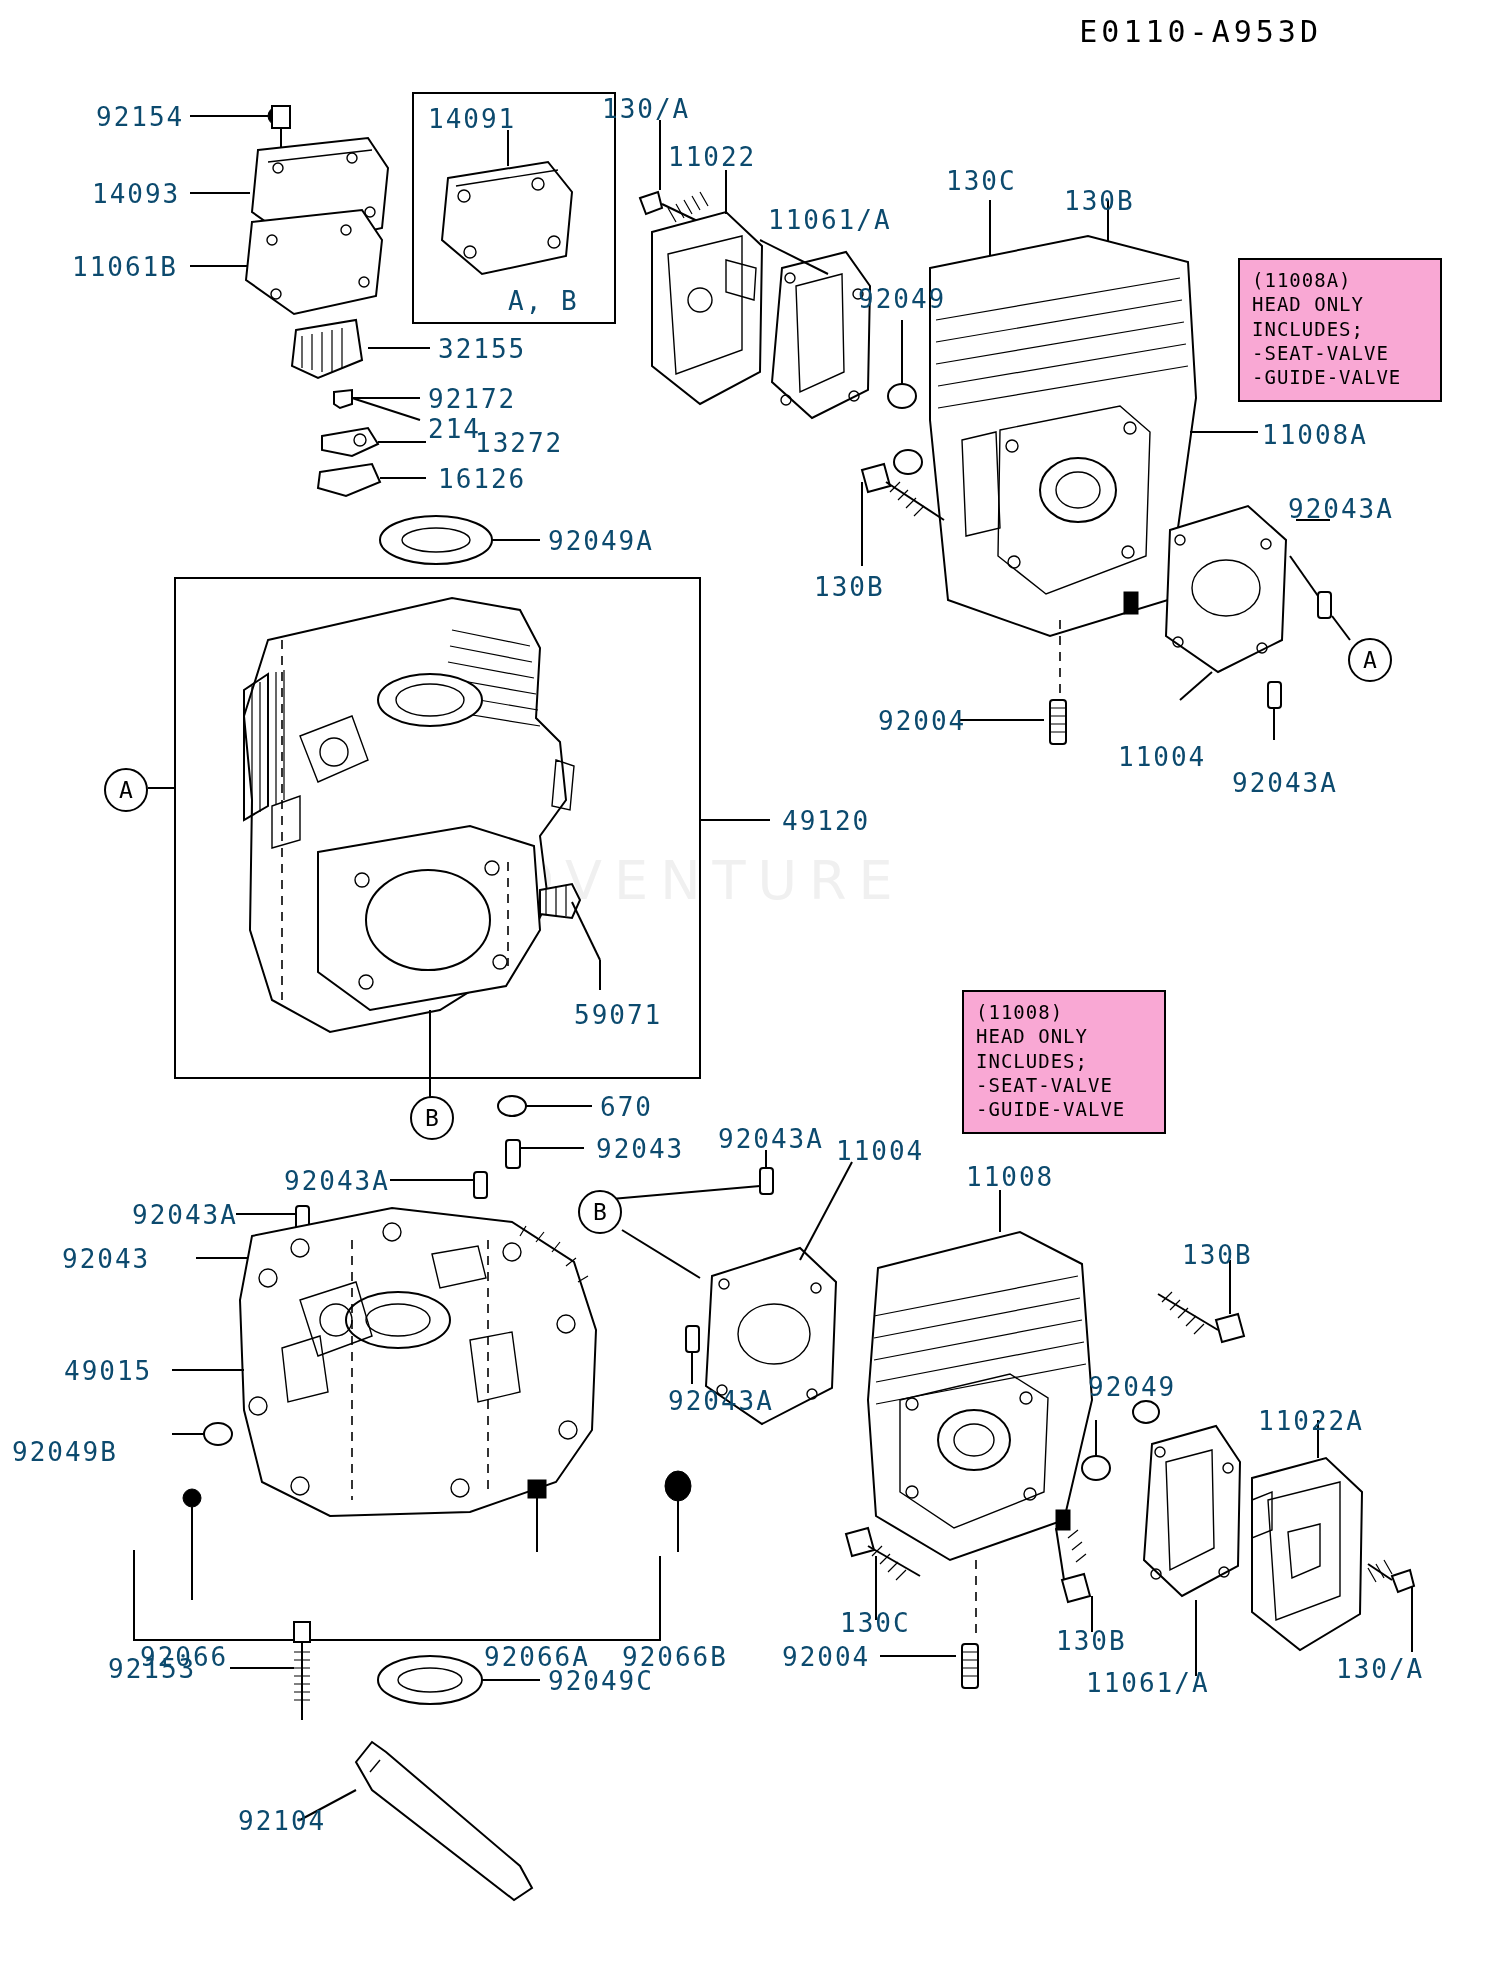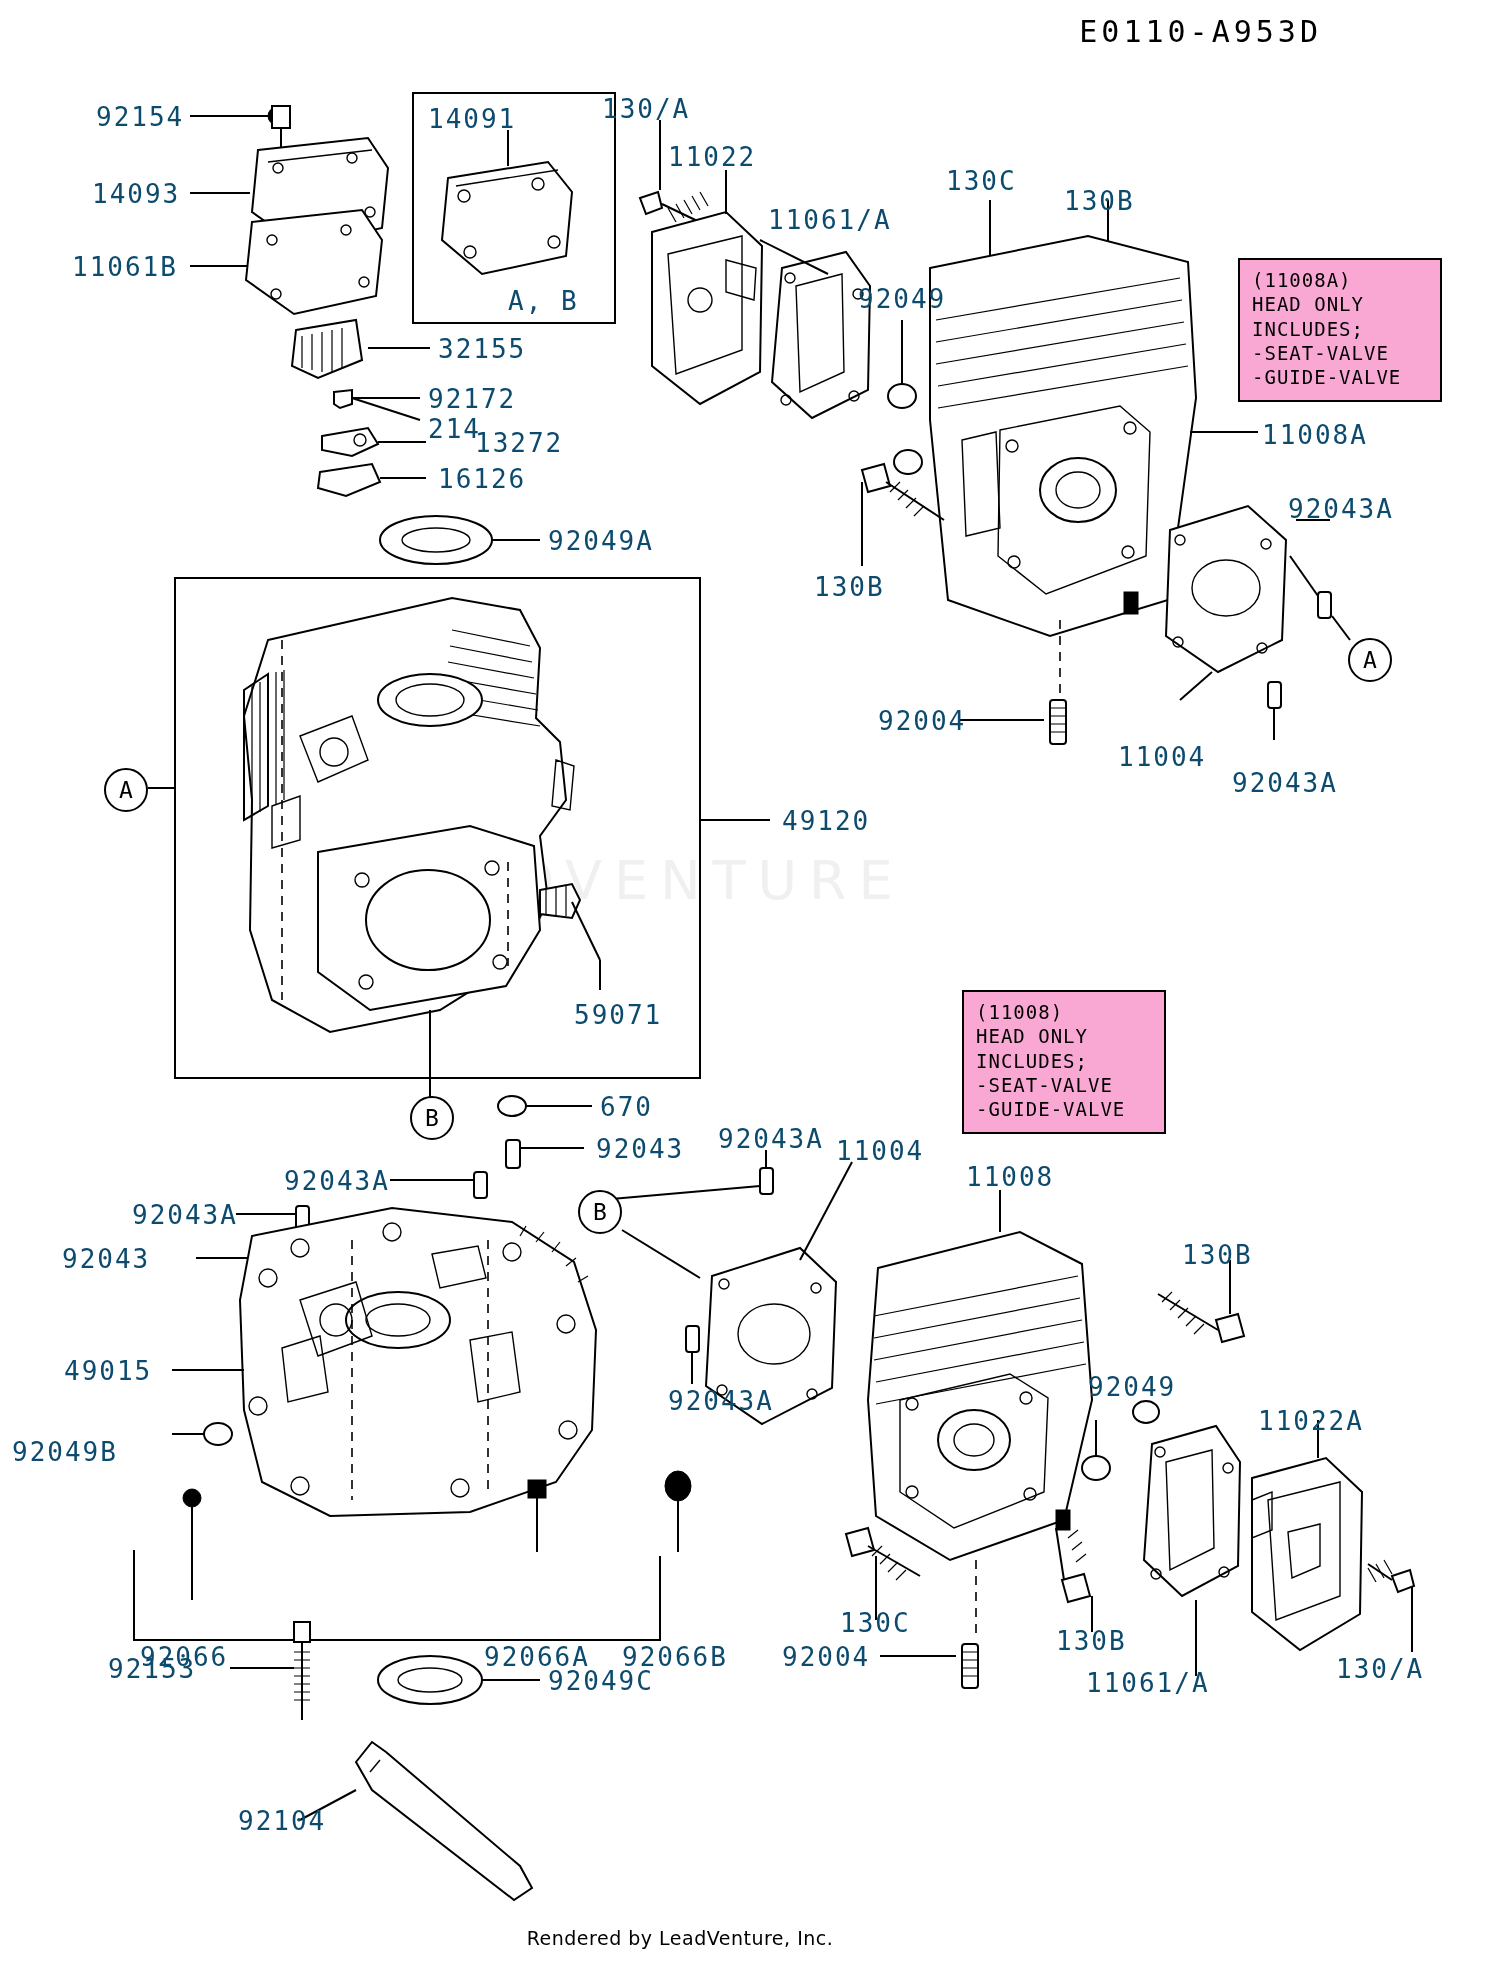--- a/index.html
+++ b/index.html
@@ -473,14 +473,13 @@
   <div class="lbl" style="left:1182px;top:1240px;">130B</div>
   <div class="lbl" style="left:1088px;top:1372px;">92049</div>
   <div class="lbl" style="left:1258px;top:1406px;">11022A</div>
   <div class="lbl" style="left:668px; top:1386px;">92043A</div>
   <div class="lbl" style="left:840px; top:1608px;">130C</div>
   <div class="lbl" style="left:1056px;top:1626px;">130B</div>
   <div class="lbl" style="left:782px; top:1642px;">92004</div>
   <div class="lbl" style="left:1086px;top:1668px;">11061/A</div>
   <div class="lbl" style="left:1336px;top:1654px;">130/A</div>
 
-  <div class="footer">Rendered by LeadVenture, Inc.</div>
 </div>
 
 </body></html>

